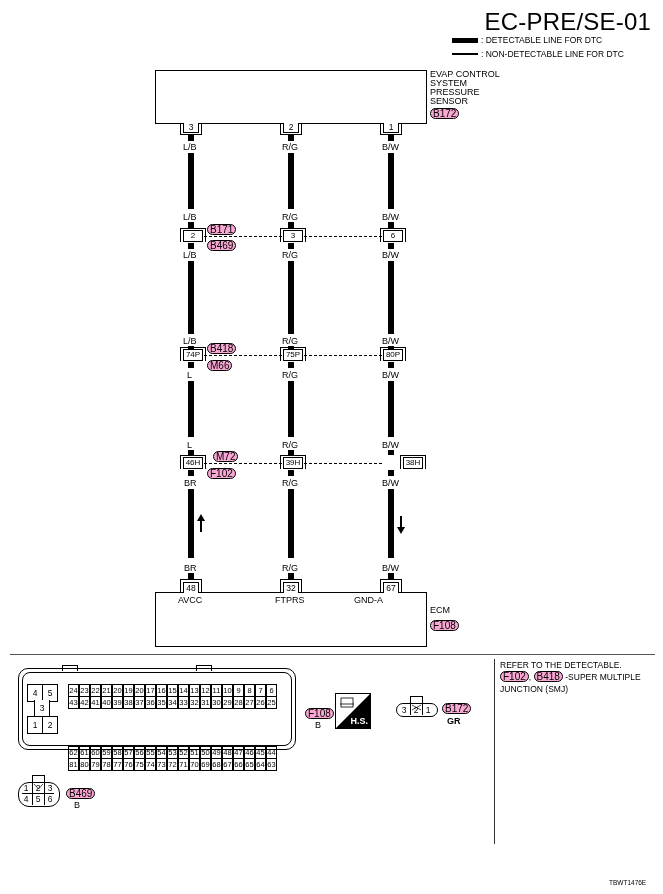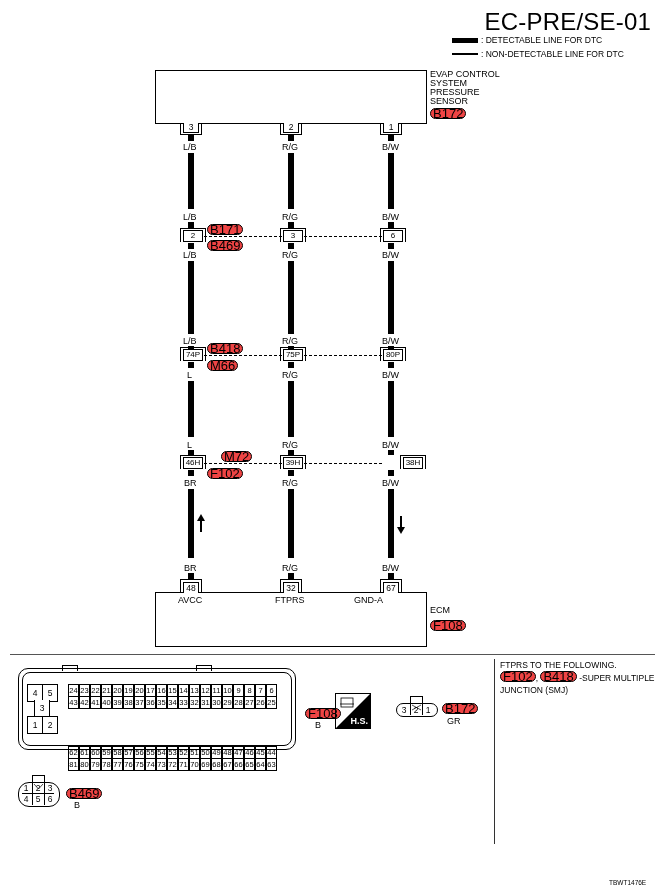--- a/index.html
+++ b/index.html
@@ -12,21 +12,21 @@
   .box{position:absolute;border:1.5px solid #000;background:#fff;}
   .lbl{position:absolute;font-size:9px;line-height:10px;white-space:nowrap;}
   .wire{position:absolute;width:6px;background:#000;}
   .conn{position:absolute;width:22px;height:13px;}
   .conn .outer{position:absolute;left:0;top:0;width:20px;height:11px;border:1px solid #000;border-top:none;}
   .conn .inner{position:absolute;left:3px;top:0;width:14px;height:9px;border:1px solid #000;border-top:none;background:#fff;font-size:8.5px;text-align:center;line-height:9px;}
   .jc{position:absolute;width:26px;height:15px;}
   .jc .outer{position:absolute;left:0;top:0;width:24px;height:13px;border-left:1px solid #000;border-right:1px solid #000;border-top:1px solid #000;}
   .jc .inner{position:absolute;left:3px;top:2px;width:18px;height:10px;border:1px solid #000;background:#fff;font-size:8px;text-align:center;line-height:10px;}
   .dash{position:absolute;height:0;border-top:1.3px dashed #000;}
-  .pill{position:absolute;border:1px solid #000;border-radius:8px;font-size:13px;line-height:9px;padding:0 2px;background:#ef4444;text-align:center;}
+  .pill{position:absolute;border:1px solid #000;border-radius:8px;font-size:10px;line-height:9px;padding:0 2px;background:#f9a8d4;text-align:center;}
   .divider-h{position:absolute;left:10px;width:645px;height:0;border-top:1.5px solid #555;}
   .divider-v{position:absolute;width:0;border-left:1.5px solid #333;}
   .ecm-conn{position:absolute;left:18px;top:668px;width:276px;height:80px;border:1.5px solid #000;border-radius:10px;}
   .ecm-conn .in{position:absolute;left:3px;top:3px;right:3px;bottom:3px;border:1px solid #000;border-radius:8px;}
   .grid{position:absolute;display:grid;grid-template-columns:repeat(19,11px);}
   .grid div{height:11px;border:0.7px solid #000;margin:-0.35px;font-size:7.5px;line-height:11px;text-align:center;}
   .pins5 div{position:absolute;border:1px solid #000;font-size:8.5px;text-align:center;background:#fff;}
   .small-conn-cell{position:absolute;font-size:8.5px;text-align:center;}
   .refer{position:absolute;left:500px;top:659px;font-size:8.5px;line-height:12px;}
   .arrow{position:absolute;width:0;height:0;}
@@ -155,21 +155,21 @@
     <div class="inner">46H</div>
   </div>
 <div class="jc" style="left:280px;top:455px;">
     <div class="outer"></div>
     <div class="inner">39H</div>
   </div>
 <div class="jc" style="left:400px;top:455px;">
     <div class="outer"></div>
     <div class="inner">38H</div>
   </div>
-<div class="pill" style="left:221px;top:451px;">M72</div>
+<div class="pill" style="left:213px;top:451px;">M72</div>
 <div class="pill" style="left:207px;top:468px;">F102</div>
 <div class="wire" style="left:188px;top:470px;height:6px;"></div>
 <div class="wire" style="left:288px;top:470px;height:6px;"></div>
 <div class="wire" style="left:388px;top:470px;height:6px;"></div>
 <div class="lbl" style="left:184px;top:478px;">BR</div>
 <div class="lbl" style="left:282px;top:478px;">R/G</div>
 <div class="lbl" style="left:382px;top:478px;">B/W</div>
 
 <div class="wire" style="left:188px;top:489px;height:69px;"></div>
 <div class="wire" style="left:288px;top:489px;height:69px;"></div>
@@ -312,41 +312,41 @@
 <div class="abs" style="left:410px;top:696px;width:11px;height:7px;border:1px solid #000;border-bottom:none;">
   <svg width="11" height="7">
       <path d="M1 1 L10 6 M10 1 L1 6" stroke="#000" stroke-width="0.7"></path>
     </svg>
 </div>
 <div class="abs" style="left:410px;top:703px;width:11px;height:12px;border-left:1px solid #000;border-right:1px solid #000;"></div>
 <div class="small-conn-cell" style="left:399px;top:705px;width:10px;">3</div>
 <div class="small-conn-cell" style="left:411px;top:705px;width:10px;">2</div>
 <div class="small-conn-cell" style="left:423px;top:705px;width:10px;">1</div>
 <div class="pill" style="left:442px;top:703px;">B172</div>
-<div class="lbl" style="left:447px;top:716px;">GR</div>
+<div class="lbl" style="left:447px;top:716px;font-weight:bold;">GR</div>
 
 <div class="abs" style="left:18px;top:782px;width:40px;height:23px;border:1px solid #000;border-radius:11px;"></div>
 <div class="abs" style="left:32px;top:775px;width:11px;height:7px;border:1px solid #000;border-bottom:none;">
   <svg width="11" height="7">
       <path d="M1 1 L5.5 6 L10 1" stroke="#000" stroke-width="0.7" fill="none"></path>
     </svg>
 </div>
 <div class="abs" style="left:32px;top:782px;width:11px;height:23px;border-left:1px solid #000;border-right:1px solid #000;"></div>
 <div class="abs" style="left:22px;top:793px;width:32px;height:0;border-top:1px solid #000;"></div>
 <div class="small-conn-cell" style="left:21px;top:783px;width:10px;">1</div>
 <div class="small-conn-cell" style="left:33px;top:783px;width:10px;">2</div>
 <div class="small-conn-cell" style="left:45px;top:783px;width:10px;">3</div>
 <div class="small-conn-cell" style="left:21px;top:794px;width:10px;">4</div>
 <div class="small-conn-cell" style="left:33px;top:794px;width:10px;">5</div>
 <div class="small-conn-cell" style="left:45px;top:794px;width:10px;">6</div>
 <div class="pill" style="left:66px;top:788px;">B469</div>
 <div class="lbl" style="left:74px;top:800px;">B</div>
 
 <div class="refer">
-  <div>FTPRS TO THE FOLLOWING.</div>
+  <div>REFER TO THE DETECTABLE.</div>
   <div>
     <span class="pill" style="position:static;display:inline-block;">F102</span>,
     <span class="pill" style="position:static;display:inline-block;">B418</span>
     <span>-SUPER MULTIPLE</span>
   </div>
   <div>JUNCTION (SMJ)</div>
 </div>
 
 <div class="abs" style="left:609px;top:879px;font-size:6.5px;">TBWT1476E</div>
 

